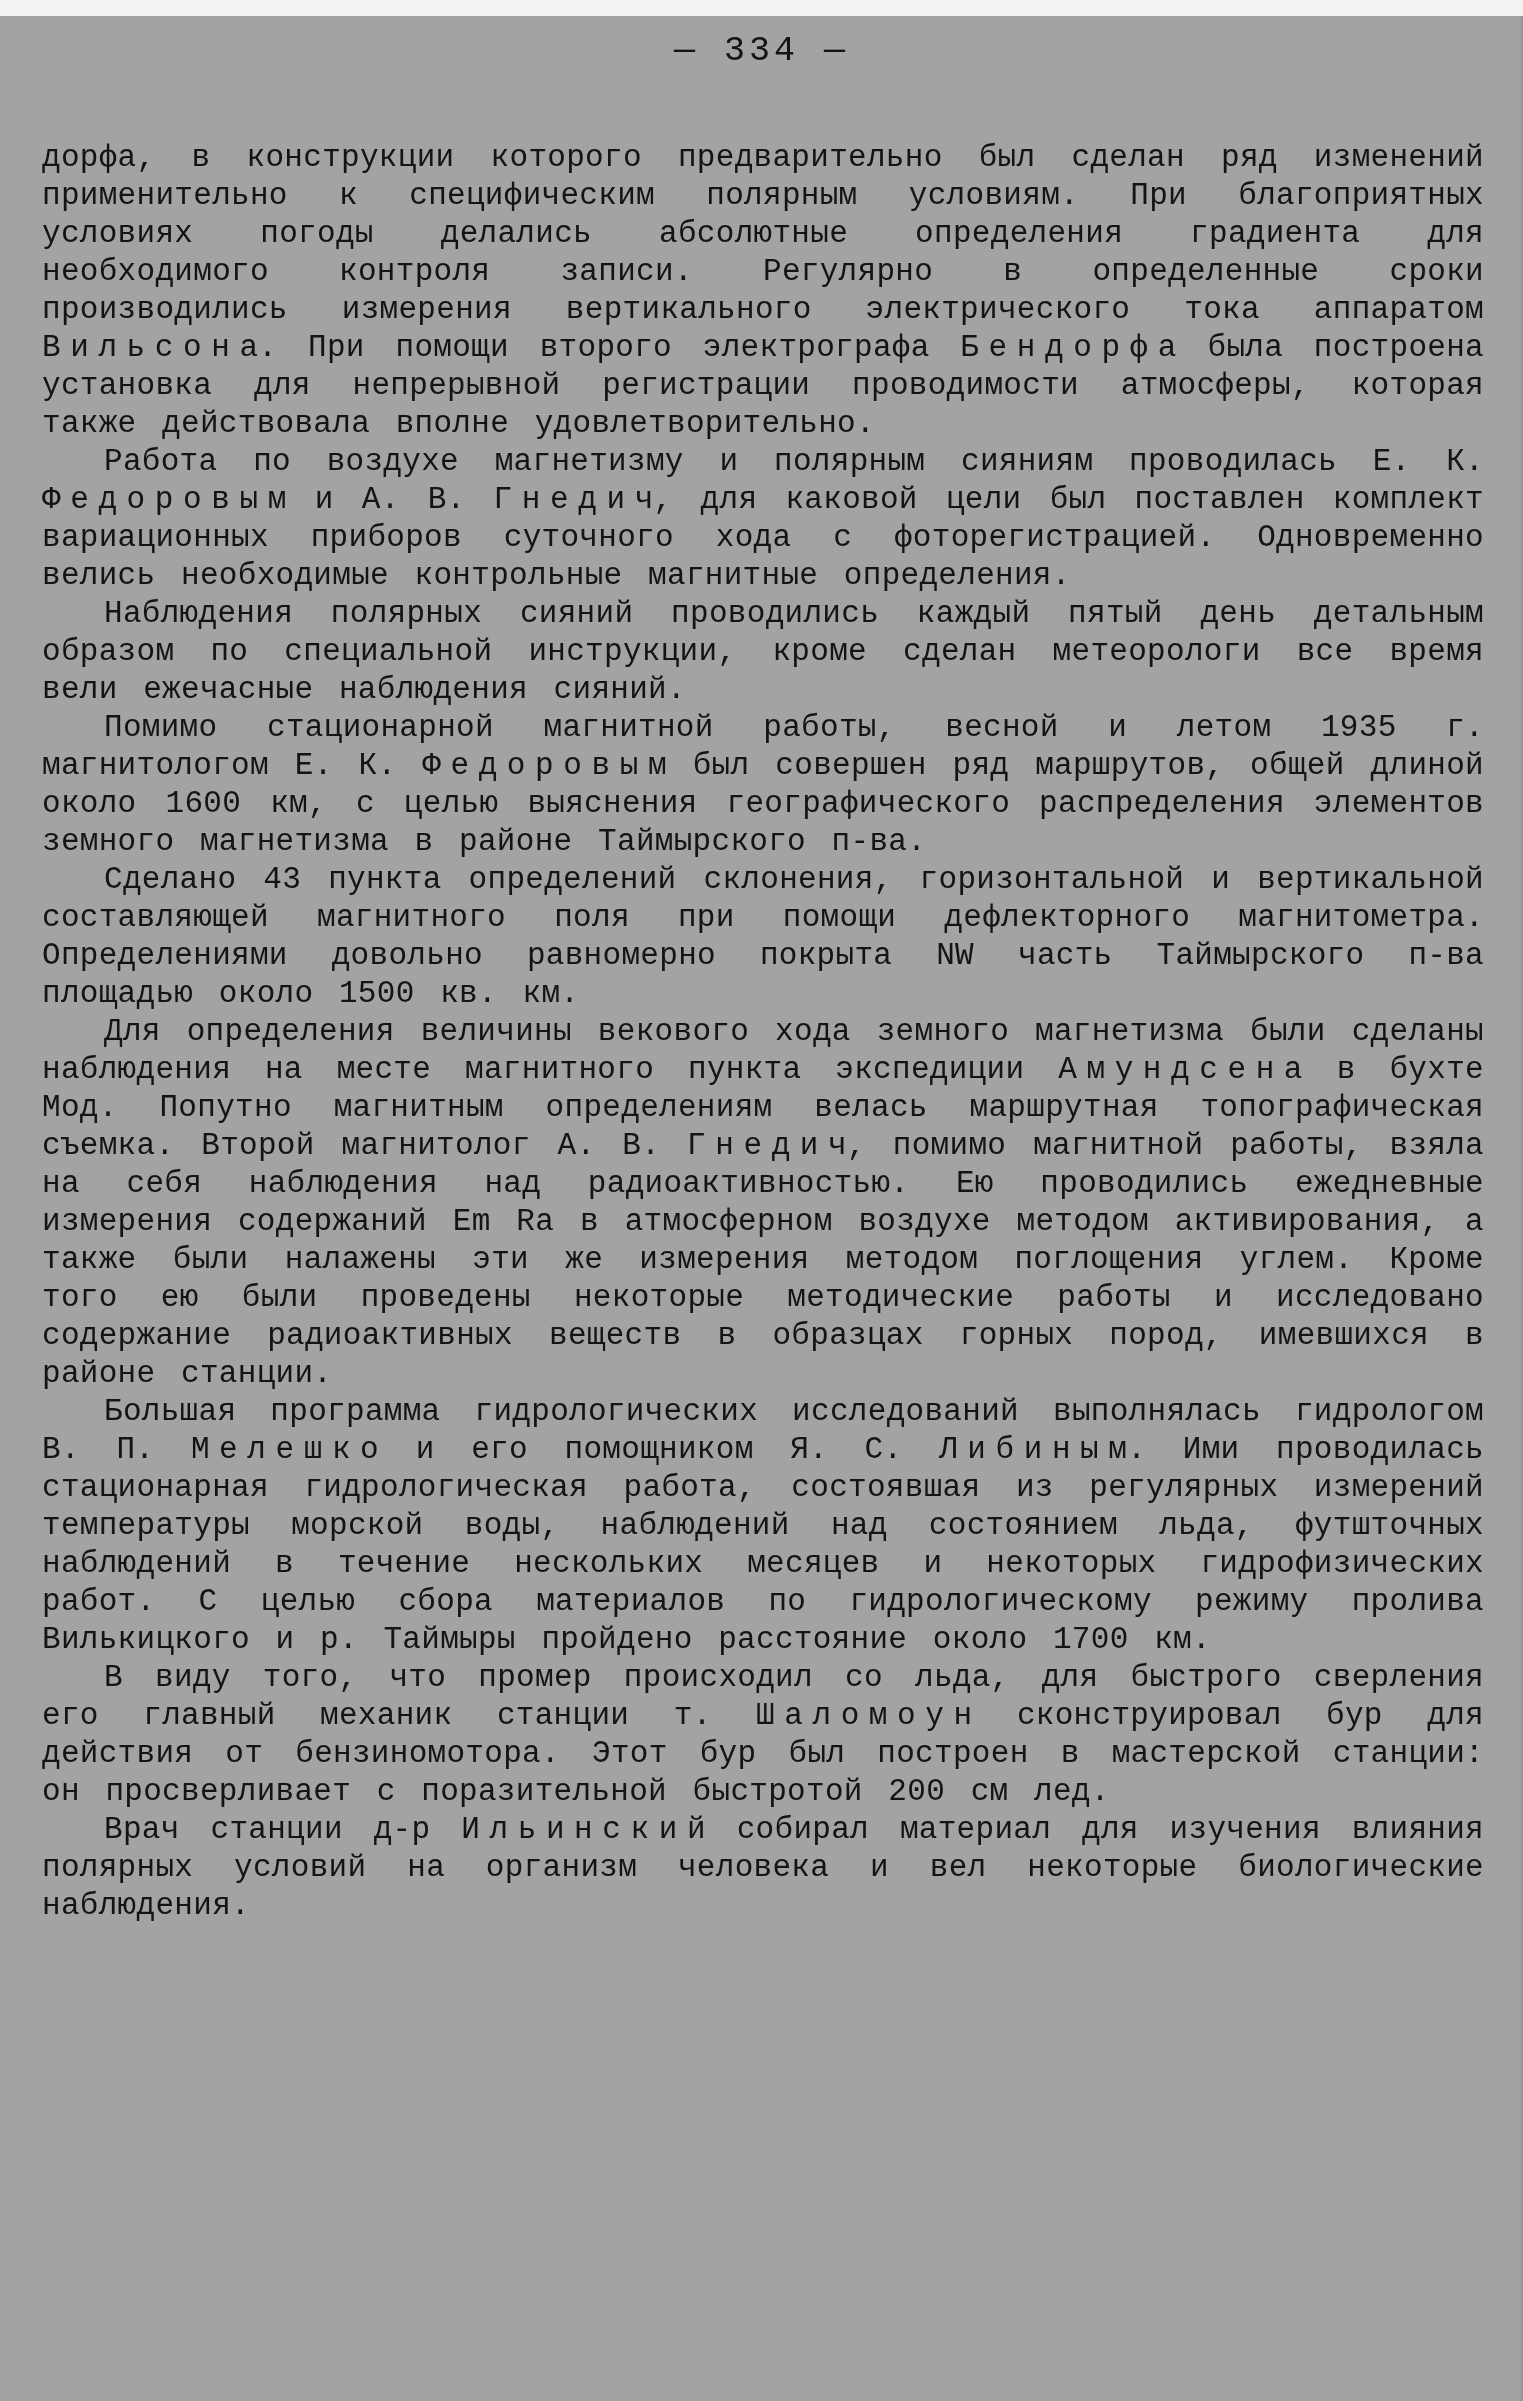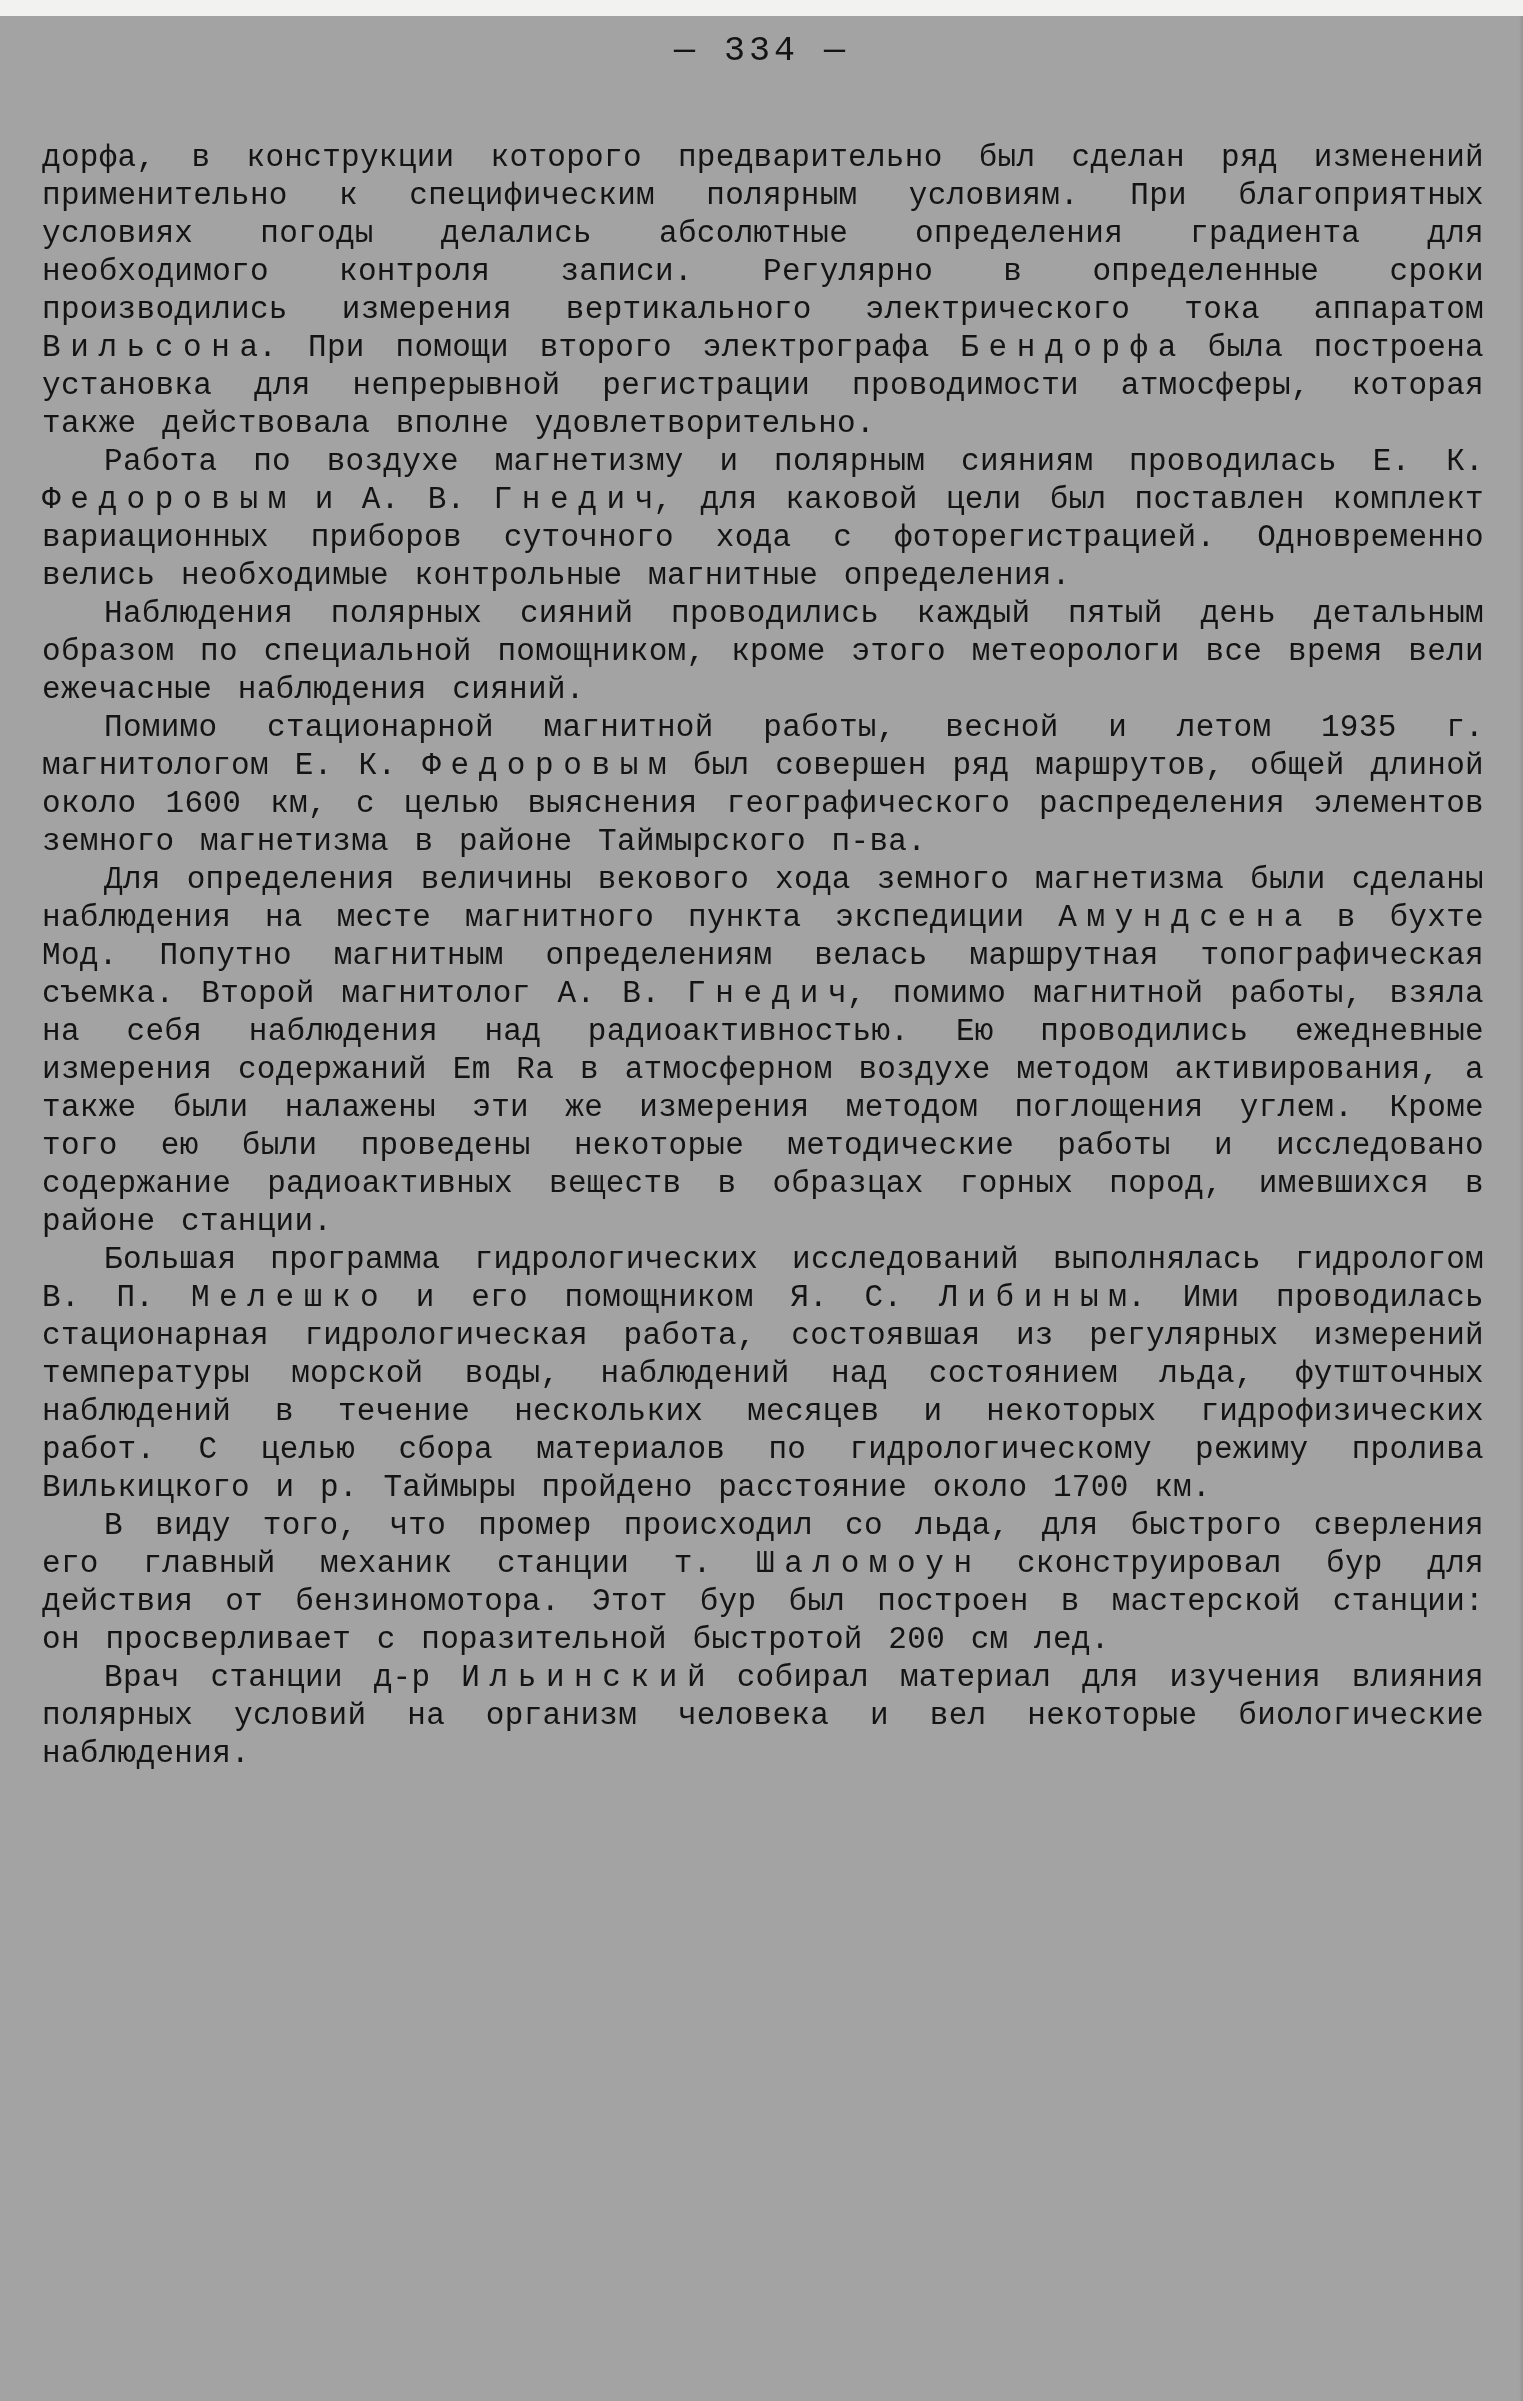--- a/index.html
+++ b/index.html
@@ -58,22 +58,23 @@
 </style>
 </head>
 <body>
 
 <div class="sheet">
   <div class="page-number">— 334 —</div>
 
   <div class="text-block">
     <p class="continuation">дорфа, в конструкции которого предварительно был сделан ряд изменений применительно к специфическим полярным условиям. При благоприятных условиях погоды делались абсолютные определения градиента для необходимого контроля записи. Регулярно в определенные сроки производились измерения вертикального электрического тока аппаратом В и л ь с о н а. При помощи второго электрографа Б е н д о р ф а была построена установка для непрерывной регистрации проводимости атмосферы, которая также действовала вполне удовлетворительно.</p>
     <p>Работа по воздухе магнетизму и полярным сияниям проводилась Е. К. Ф е д о р о в ы м и А. В. Г н е д и ч, для каковой цели был поставлен комплект вариационных приборов суточного хода с фоторегистрацией. Одновременно велись необходимые контрольные магнитные определения.</p>
-    <p>Наблюдения полярных сияний проводились каждый пятый день детальным образом по специальной помощником, кроме этого метеорологи все время вели ежечасные наблюдения сияний.</p>
+    <p>Наблюдения полярных сияний проводились каждый пятый день детальным образом по специальной инструкции, кроме сделан метеорологи все время вели ежечасные наблюдения сияний.</p>
     <p>Помимо стационарной магнитной работы, весной и летом 1935 г. магнитологом Е. К. Ф е д о р о в ы м был совершен ряд маршрутов, общей длиной около 1600 км, с целью выяснения географического распределения элементов земного магнетизма в районе Таймырского п-ва.</p>
+    <p>Сделано 43 пункта определений склонения, горизонтальной и вертикальной составляющей магнитного поля при помощи дефлекторного магнитометра. Определениями довольно равномерно покрыта NW часть Таймырского п-ва площадью около 1500 кв. км.</p>
     <p>Для определения величины векового хода земного магнетизма были сделаны наблюдения на месте магнитного пункта экспедиции А м у н д с е н а в бухте Мод. Попутно магнитным определениям велась маршрутная топографическая съемка. Второй магнитолог А. В. Г н е д и ч, помимо магнитной работы, взяла на себя наблюдения над радиоактивностью. Ею проводились ежедневные измерения содержаний Em Ra в атмосферном воздухе методом активирования, а также были налажены эти же измерения методом поглощения углем. Кроме того ею были проведены некоторые методические работы и исследовано содержание радиоактивных веществ в образцах горных пород, имевшихся в районе станции.</p>
     <p>Большая программа гидрологических исследований выполнялась гидрологом В. П. М е л е ш к о и его помощником Я. С. Л и б и н ы м. Ими проводилась стационарная гидрологическая работа, состоявшая из регулярных измерений температуры морской воды, наблюдений над состоянием льда, футшточных наблюдений в течение нескольких месяцев и некоторых гидрофизических работ. С целью сбора материалов по гидрологическому режиму пролива Вилькицкого и р. Таймыры пройдено расстояние около 1700 км.</p>
     <p>В виду того, что промер происходил со льда, для быстрого сверления его главный механик станции т. Ш а л о м о у н сконструировал бур для действия от бензиномотора. Этот бур был построен в мастерской станции: он просверливает с поразительной быстротой 200 см лед.</p>
     <p>Врач станции д-р И л ь и н с к и й собирал материал для изучения влияния полярных условий на организм человека и вел некоторые биологические наблюдения.</p>
   </div>
 
   <div class="scan-edge"></div>
 </div>
 
 

